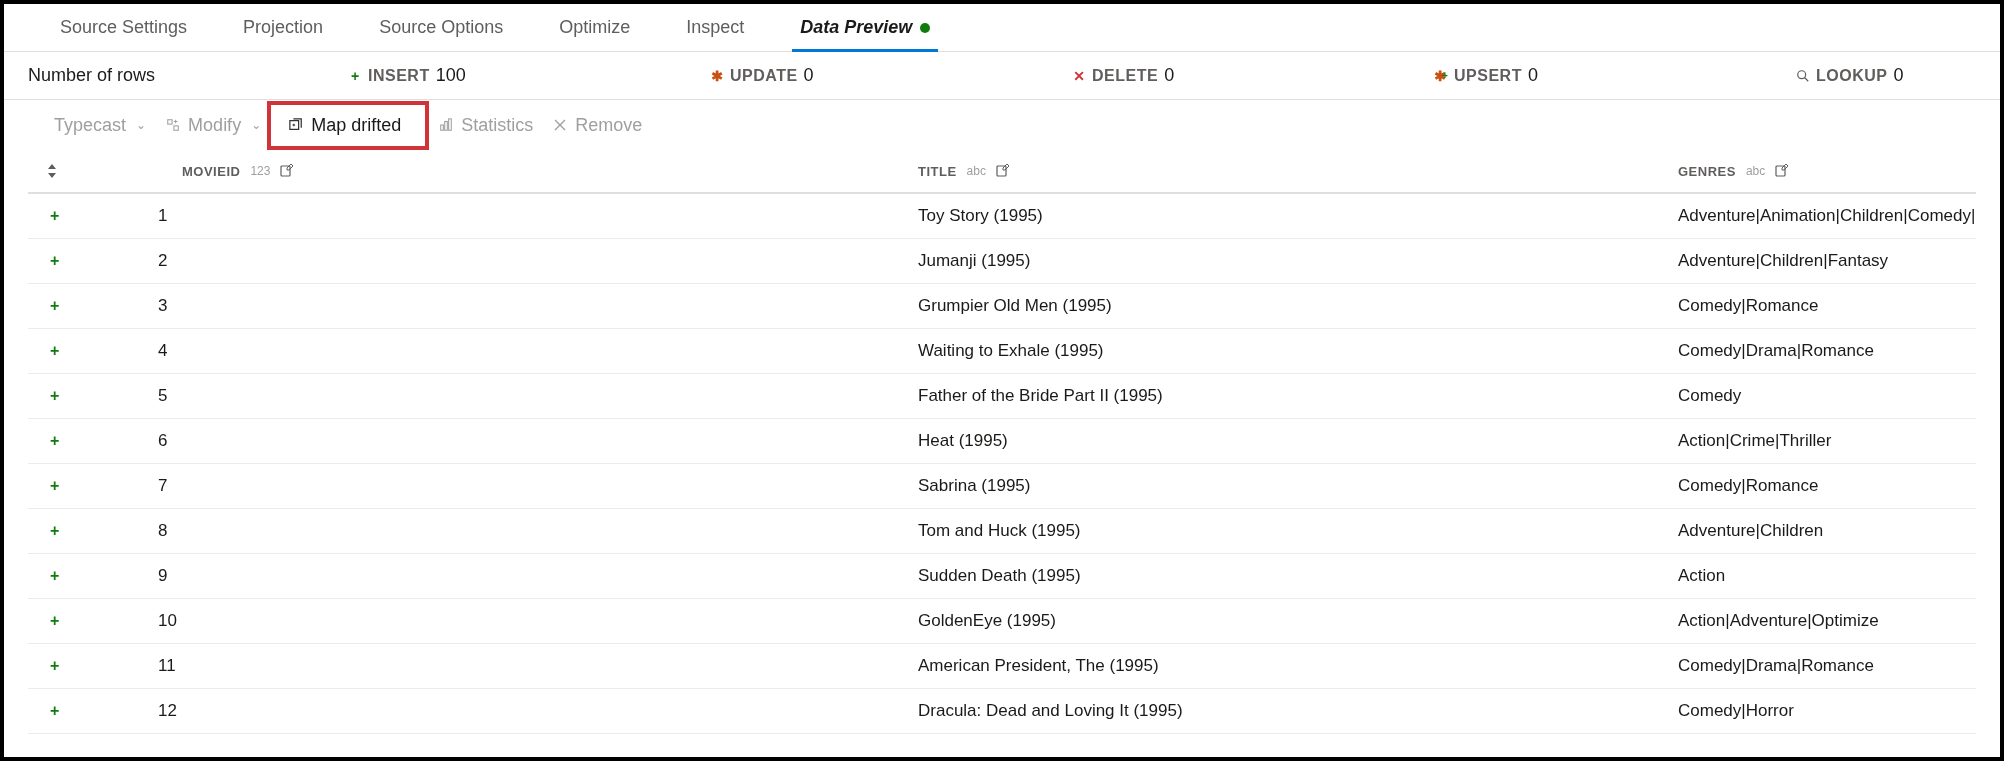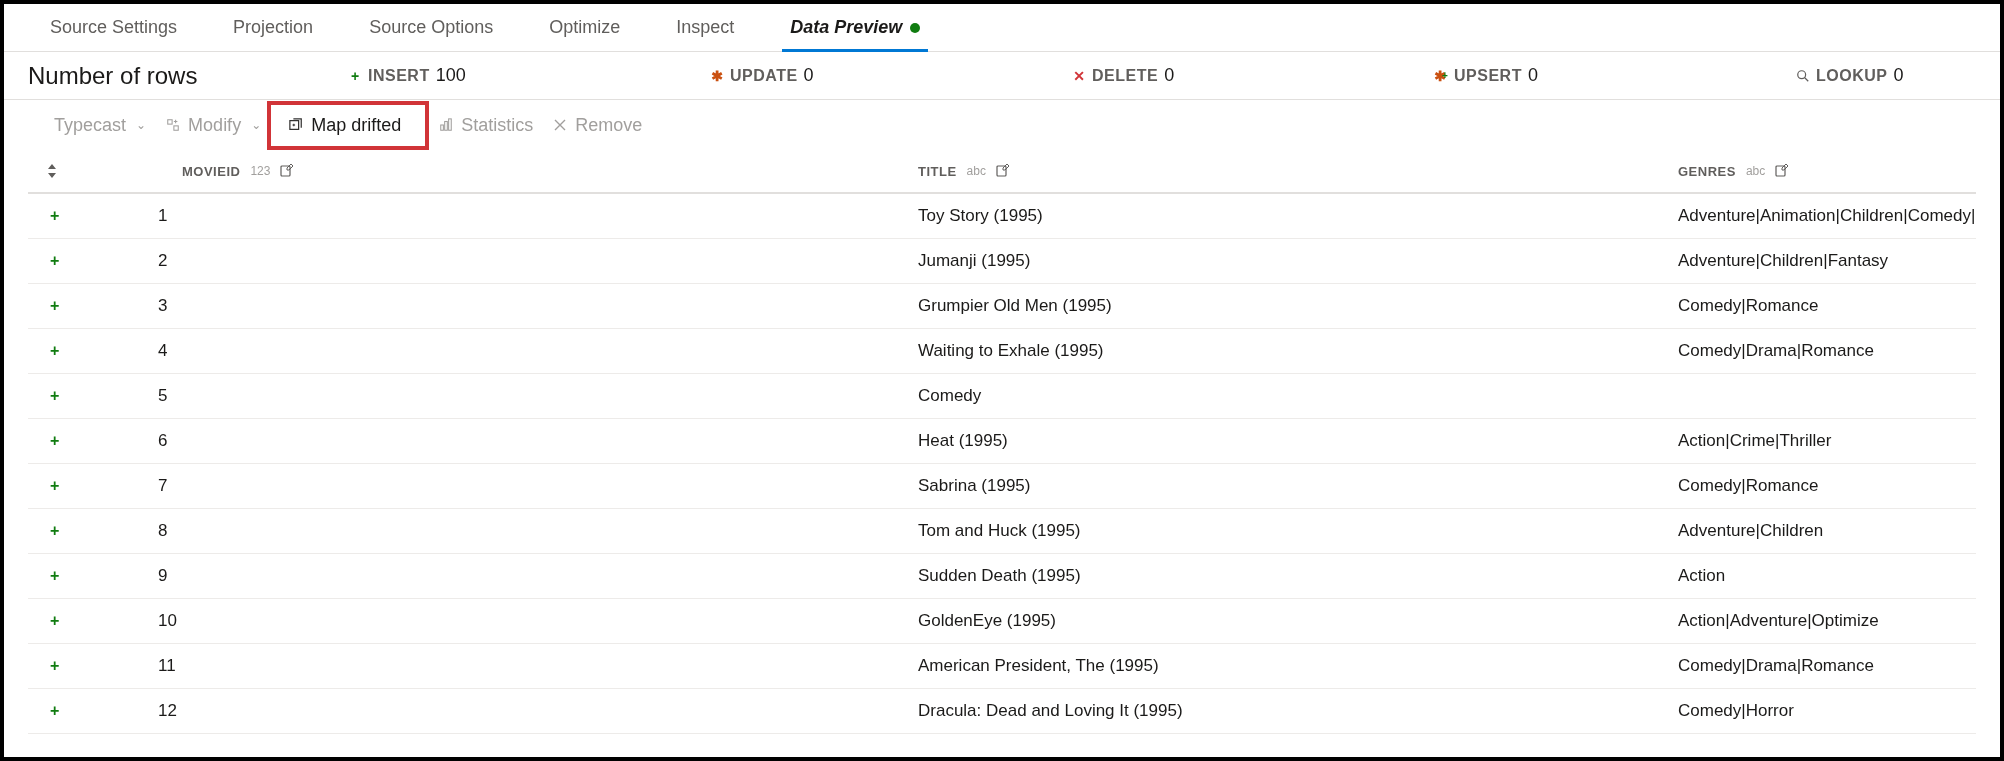--- a/index.html
+++ b/index.html
@@ -13,21 +13,21 @@
     overflow: hidden;
     border: 4px solid #000;
   }
   .container { width: 100%; height: 100%; display: flex; flex-direction: column; }
   
   .tabs {
     display: flex;
     align-items: center;
     height: 48px;
     border-bottom: 1px solid #e1dfdd;
-    padding-left: 18px;
+    padding-left: 28px;
     gap: 0;
   }
   .tab {
     padding: 0 28px;
     height: 100%;
     display: flex;
     align-items: center;
     color: #605e5c;
     font-size: 18px;
     cursor: pointer;
@@ -51,21 +51,21 @@
   }
   
   .stats-row {
     display: flex;
     align-items: center;
     height: 48px;
     padding: 0 24px;
     border-bottom: 1px solid #e1dfdd;
     font-size: 16px;
   }
-  .stats-label { flex: 0 0 320px; color: #1b1a19; font-size: 24px; }
+  .stats-label { flex: 0 0 320px; color: #1b1a19; font-size: 18px; }
   .stats-group { display: flex; align-items: center; gap: 10px; flex: 1; }
   .stat-item { display: flex; align-items: center; gap: 6px; }
   .stat-name { font-size: 16px; letter-spacing: 0.5px; font-weight: 600; color: #605e5c; }
   .stat-val { font-size: 18px; color: #1b1a19; }
   .ico { width: 14px; height: 14px; display: inline-flex; align-items: center; justify-content: center; font-size: 14px; font-weight: 700; }
   .ico-green { color: #107c10; }
   .ico-orange { color: #ca5010; }
   .ico-red { color: #d13438; }
   .ico-gray { color: #605e5c; }
   
@@ -301,20 +301,21 @@
         </div>
         <div class="trow">
           <div class="td-icon">+</div>
           <div class="td-movieid">4</div>
           <div class="td-title">Waiting to Exhale (1995)</div>
           <div class="td-genres">Comedy|Drama|Romance</div>
         </div>
         <div class="trow">
           <div class="td-icon">+</div>
           <div class="td-movieid">5</div>
+          <div class="td-title">Father of the Bride Part II (1995)</div>
           <div class="td-genres">Comedy</div>
         </div>
         <div class="trow">
           <div class="td-icon">+</div>
           <div class="td-movieid">6</div>
           <div class="td-title">Heat (1995)</div>
           <div class="td-genres">Action|Crime|Thriller</div>
         </div>
         <div class="trow">
           <div class="td-icon">+</div>

